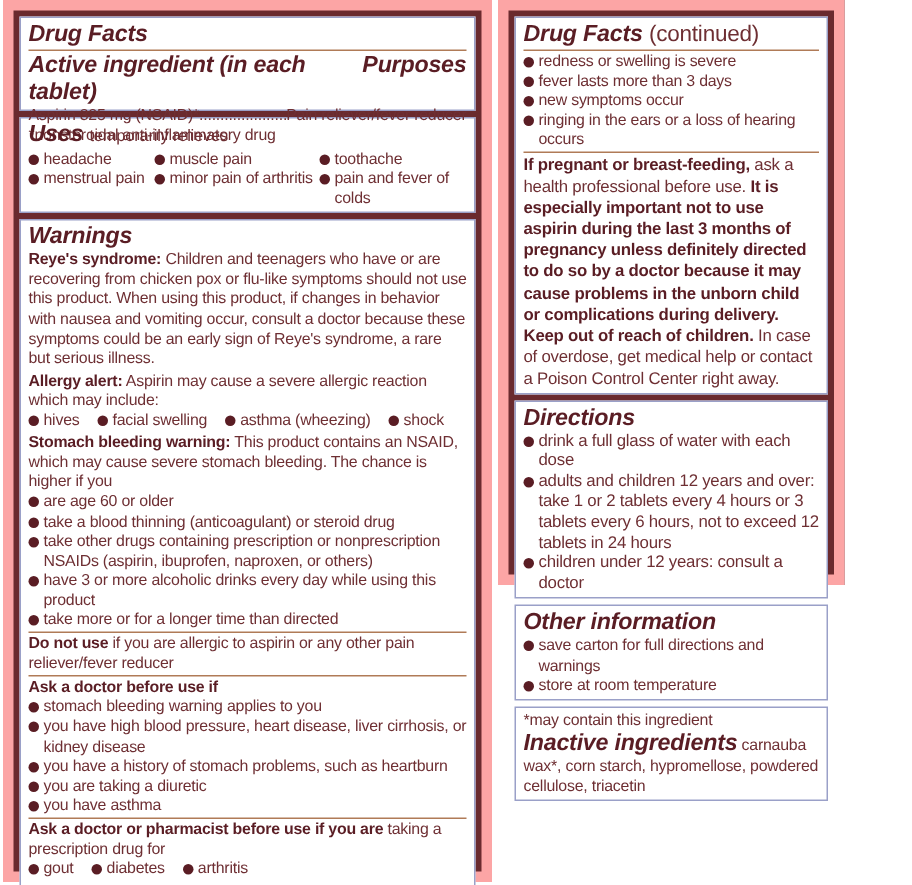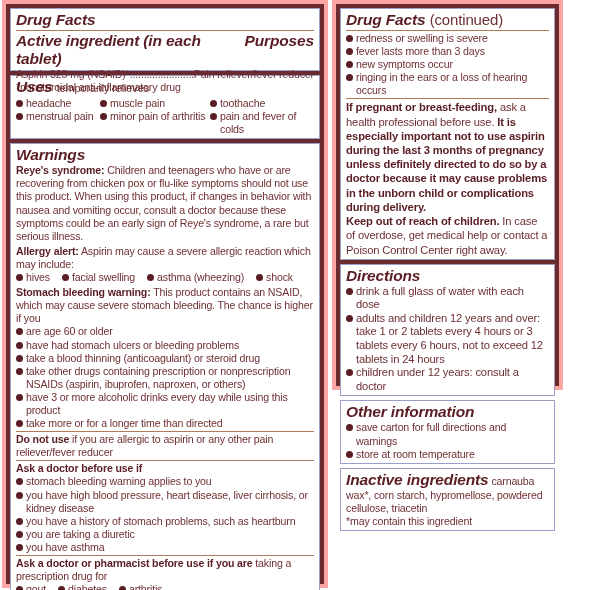--- a/index.html
+++ b/index.html
@@ -1,18 +1,18 @@
 <!DOCTYPE html>
 <html><head>
 <meta charset="utf-8">
 <style>
   * { box-sizing: border-box; margin: 0; padding: 0; }
   html, body { width: 608px; height: 590px; background: #ffffff; overflow: hidden; }
   body { position: relative; font-family: "Liberation Sans", sans-serif; color: #6e2f33; }
-  .panel { position: absolute; background: #6a2a2e; border: 4px solid #fca5a5; padding: 4px; }
+  .panel { position: absolute; background: #6a2a2e; border: 7px solid #fca5a5; padding: 4px; }
   #left { left: 2px; top: 0; width: 326px; height: 588px; }
   #right { left: 332px; top: 0; width: 231px; height: 390px; }
   .box { background: #fff; border: 1px solid #9aa0c8; padding: 2px 5px 2px 5px; margin-bottom: 4px; font-size: 10.6px; line-height: 13.1px; letter-spacing: -0.15px; }
   .box:last-child { margin-bottom: 0; }
   .h-big { font-style: italic; font-weight: bold; font-size: 15.5px; line-height: 18px; color: #5a1d24; }
   .h-big .sub { font-style: normal; font-weight: normal; font-size: 11px; color: #6e2f33; }
   .h-big .plain { font-style: normal; font-weight: normal; font-size: 15px; color: #6e2f33; }
   .rule { border-top: 1px solid #b07b57; margin: 1px 0 1px 0; }
   .bold { font-weight: bold; color: #5a1d24; }
   .row2 { display: flex; justify-content: space-between; }
@@ -62,21 +62,20 @@
     <div style="margin-top:2px;"><span class="bold">Allergy alert:</span> <span>Aspirin may cause a severe allergic reaction which may include:</span></div>
     <ul class="inline-list">
       <li>hives</li>
       <li>facial swelling</li>
       <li>asthma (wheezing)</li>
       <li>shock</li>
     </ul>
     <div style="margin-top:2px;"><span class="bold">Stomach bleeding warning:</span> <span>This product contains an NSAID, which may cause severe stomach bleeding.  The chance is higher if you</span></div>
     <ul>
       <li>are age 60 or older</li>
-      <li>have had stomach ulcers or bleeding problems</li>
       <li>take a blood thinning (anticoagulant) or steroid drug</li>
       <li>take other drugs containing prescription or nonprescription NSAIDs (aspirin, ibuprofen, naproxen, or others)</li>
       <li>have 3 or more alcoholic drinks every day while using this product</li>
       <li>take more or for a longer time than directed</li>
     </ul>
     <div class="rule"></div>
     <div><span class="bold">Do not use</span> <span>if you are allergic to aspirin or any other pain reliever/fever reducer</span></div>
     <div class="rule"></div>
     <div class="bold">Ask a doctor before use if</div>
     <ul>
@@ -124,16 +123,16 @@
 
   <div class="box">
     <div class="h-big">Other information</div>
     <ul>
       <li>save carton for full directions and warnings</li>
       <li>store at room temperature</li>
     </ul>
   </div>
 
   <div class="box">
+    <div>*may contain this ingredient</div>
     <div><span class="h-big">Inactive ingredients</span> <span>carnauba wax*, corn starch, hypromellose, powdered cellulose, triacetin</span></div>
-    <div>*may contain this ingredient</div>
   </div>
 </div>
 
 </body></html>

